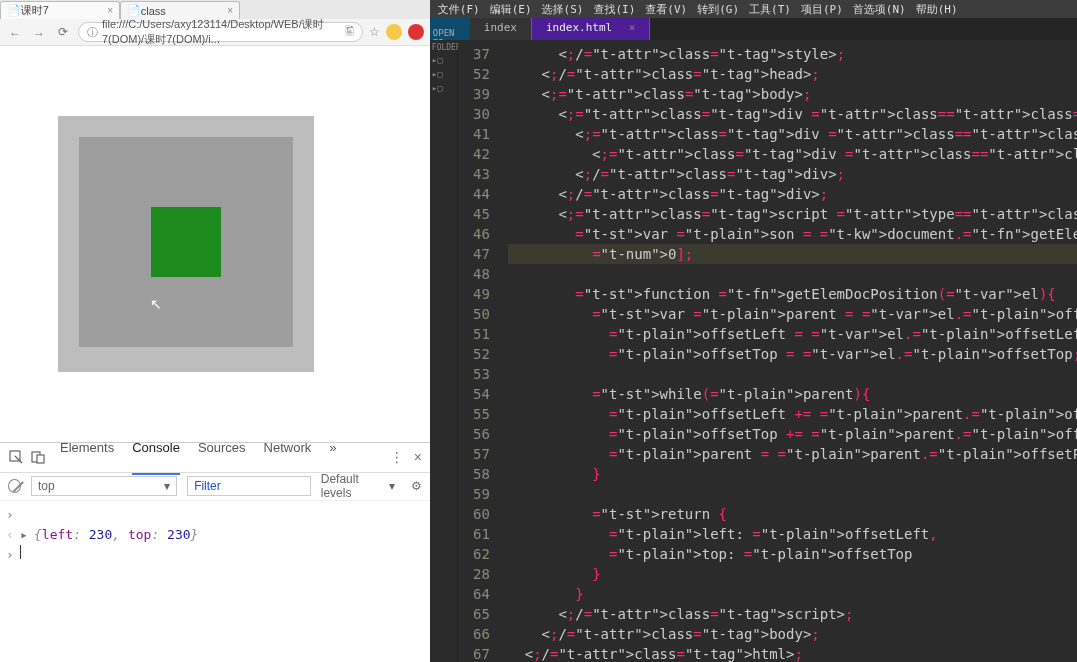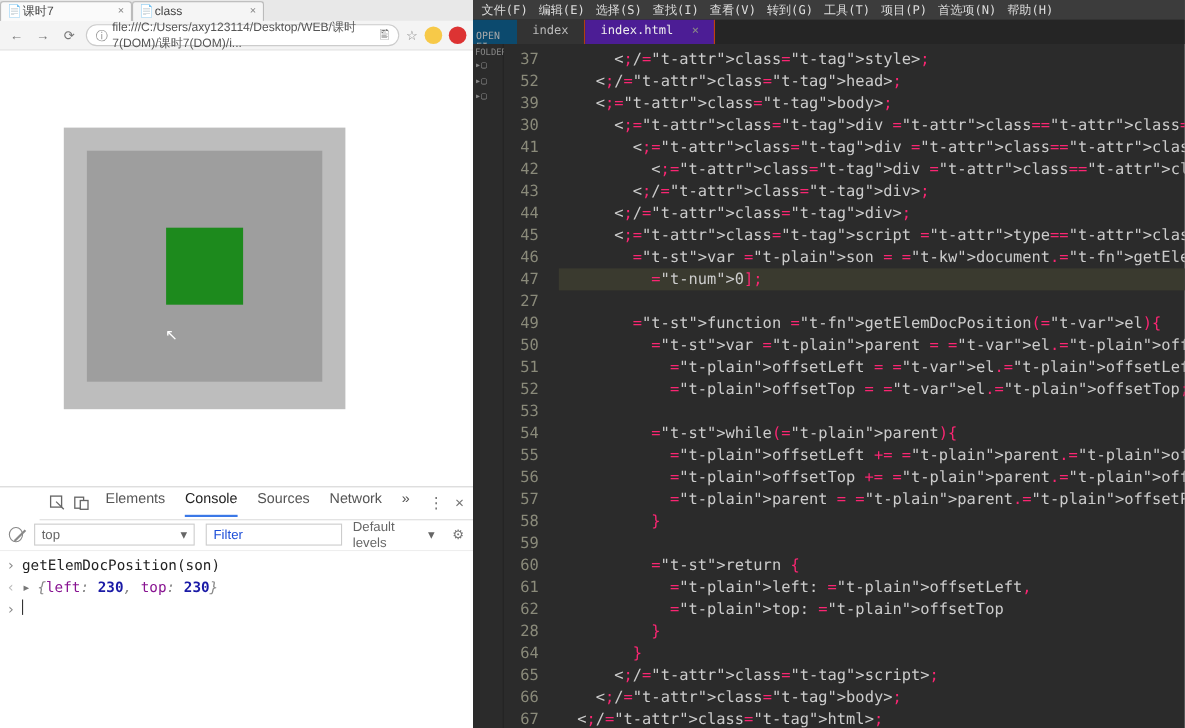--- a/index.html
+++ b/index.html
@@ -109,25 +109,24 @@
   flex-direction: column;
   background: #fff;
 }
 .dt-toolbar {
   height: 30px;
   display: flex;
   align-items: center;
   padding: 0 8px;
   gap: 6px;
   border-bottom: 1px solid #ddd;
-  margin-left: 36px;
 }
 .dt-ico { width: 16px; height: 16px; color: #666; display: flex; align-items: center; justify-content: center; }
 .dt-tabs { display: flex; gap: 18px; margin-left: 8px; font-size: 13px; color: #555; }
-.dt-tab.active { color: #222; border-bottom: 2px solid #3b78e7; padding-bottom: 8px; }
+.dt-tab.active { color: #222; border-bottom: 2px solid #3b78e7; padding-bottom: 18px; }
 .dt-right { margin-left: auto; display: flex; gap: 10px; color: #777; font-size: 14px; }
 .dt-filter-row {
   height: 28px;
   display: flex;
   align-items: center;
   padding: 0 8px;
   gap: 10px;
   border-bottom: 1px solid #eee;
 }
 .dt-stop { width: 14px; height: 14px; border: 1.5px solid #888; border-radius: 50%; position: relative; }
@@ -147,21 +146,21 @@
   font-family: Consolas, monospace;
   font-size: 13px;
   padding: 4px 6px;
   overflow: auto;
 }
 .cl { display: flex; gap: 4px; align-items: flex-start; line-height: 20px; }
 .cl .caret { color: #888; width: 10px; }
 .cl .expand { color: #777; width: 10px; }
 .cl .input-text { color: #222; }
 .obj-line { color: #888; font-style: italic; }
-.obj-line .num { color: #1a1aa6; font-style: normal; font-weight: bold; }
+.obj-line .num { color: #1a1aa6; font-style: normal; }
 .obj-line .key { color: #881391; font-style: normal; text-align: right; }
 
 
 .editor {
   flex: 1;
   background: #2b2b2b;
   display: flex;
   flex-direction: column;
   color: #ccc;
   font-family: Consolas, monospace;
@@ -292,21 +291,20 @@
       </div>
       <div class="dt-levels" style="margin-left:auto">
         <span>Default levels</span>
         <span>▾</span>
       </div>
       <span class="dt-gear">⚙</span>
     </div>
     <div class="console-body">
       <div class="cl">
         <span class="caret">›</span>
-        <span class="input-text">getElemDocPosition(son)</span>
       </div>
       <div class="cl">
         <span class="caret" style="color:#bbb">‹</span>
         <span class="expand">▸</span>
         <span class="obj-line">
           <span>{</span><span class="key">left</span>: <span class="num">230</span>, <span class="key">top</span>: <span class="num">230</span><span>}</span>
         </span>
       </div>
       <div class="cl">
         <span class="caret">›</span>
@@ -355,21 +353,21 @@
         <div>52</div>
         <div>39</div>
         <div>30</div>
         <div>41</div>
         <div>42</div>
         <div>43</div>
         <div>44</div>
         <div>45</div>
         <div>46</div>
         <div>47</div>
-        <div>27</div>
+        <div>48</div>
         <div>49</div>
         <div>50</div>
         <div>51</div>
         <div>52</div>
         <div>53</div>
         <div>54</div>
         <div>55</div>
         <div>56</div>
         <div>57</div>
         <div>58</div>

